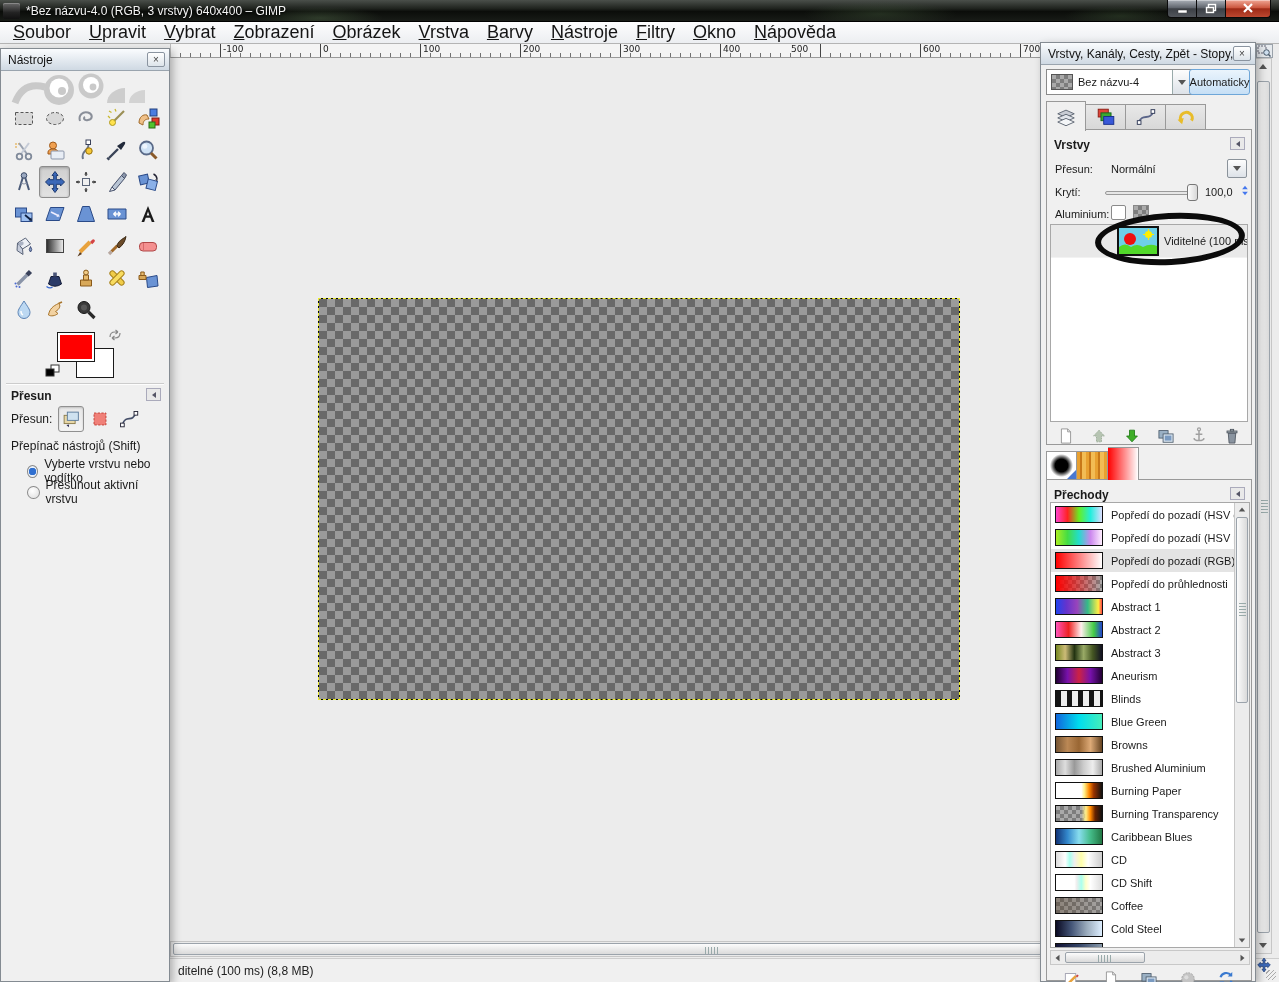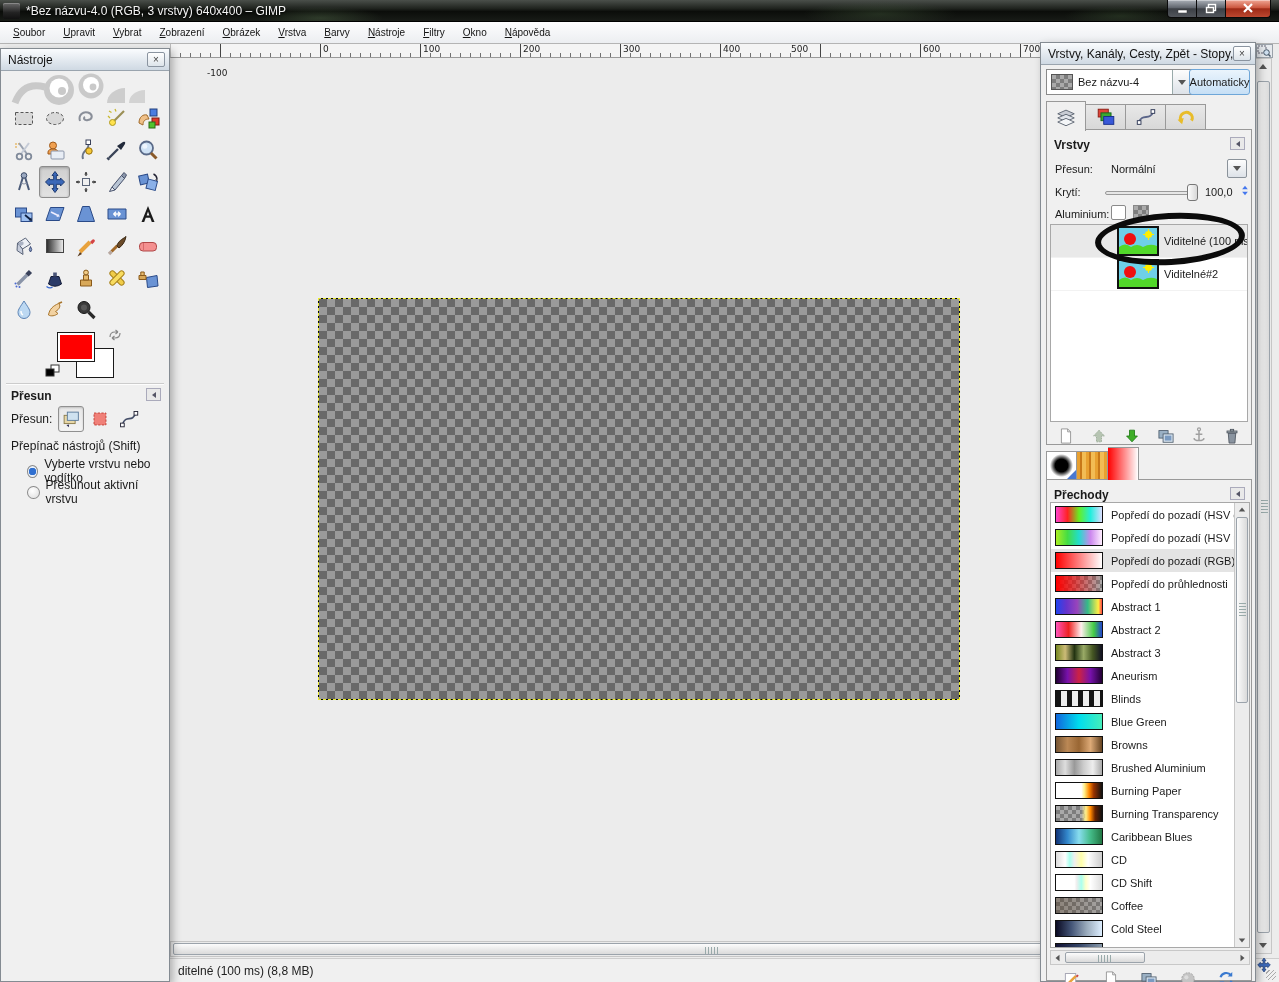--- a/index.html
+++ b/index.html
@@ -22,21 +22,21 @@
   .wbtn{height:18px;border:1px solid #0a0a0a;border-top:none;display:flex;align-items:center;justify-content:center;
     background:linear-gradient(180deg,#aab0b8,#61666e 45%,#3c4046 52%,#52565c);box-shadow:inset 0 1px 0 rgba(255,255,255,.4)}
   .wbtn.min{width:30px;border-radius:0 0 0 4px}
   .wbtn.rest{width:29px;border-left:none}
   .wbtn.close{width:45px;border-left:none;border-radius:0 0 4px 0;
     background:linear-gradient(180deg,#f0a694,#cc5840 45%,#9e2a16 52%,#bc4830)}
 
   
   .menubar{position:absolute;left:0;top:22px;width:1279px;height:22px;display:flex;align-items:center;padding-left:4px;
     background:linear-gradient(180deg,#fdfdfe,#eceef1);border-bottom:1px solid #b4b4b4}
-  .menu-item{font-size:10px;color:#141414;padding:1px 9px;white-space:nowrap}
+  .menu-item{font-size:18px;color:#141414;padding:1px 9px;white-space:nowrap}
 
   
   .ruler{position:absolute;left:170px;top:44px;width:1084px;height:14px;background-color:#f4f4f4;
     background-image:repeating-linear-gradient(90deg,transparent 0 9px,#707070 9px 10px);
     background-size:10px 4px;background-repeat:repeat-x;background-position:left bottom;
     border-bottom:1px solid #9a9a9a;border-left:1px solid #bbb;z-index:1}
   .ruler-tick{position:absolute;top:0;width:1px;height:13px;background:#444}
   .ruler-label{position:absolute;top:0;font-size:9px;color:#222;font-family:"DejaVu Sans",sans-serif}
 
   .zoomfit{position:absolute;left:1256px;top:44px;width:17px;height:14px;border:1px solid #9aa2aa;background:#e6eaee;z-index:1}
@@ -192,21 +192,21 @@
     <span class="menu-item"><u>V</u>rstva</span>
     <span class="menu-item"><u>B</u>arvy</span>
     <span class="menu-item"><u>N</u>ástroje</span>
     <span class="menu-item"><u>F</u>iltry</span>
     <span class="menu-item"><u>O</u>kno</span>
     <span class="menu-item"><u>N</u>ápověda</span>
   </div>
 
 <div class="ruler" id="ruler">
     <span class="ruler-tick" style="left: 49px;"></span>
-    <span class="ruler-label" style="left: 36px; margin-top: 24px;">-100</span>
+    <span class="ruler-label" style="left: 52px;">-100</span>
     <span class="ruler-tick" style="left: 149px;"></span>
     <span class="ruler-label" style="left: 152px;">0</span>
     <span class="ruler-tick" style="left: 249px;"></span>
     <span class="ruler-label" style="left: 252px;">100</span>
     <span class="ruler-tick" style="left: 349px;"></span>
     <span class="ruler-label" style="left: 352px;">200</span>
     <span class="ruler-tick" style="left: 449px;"></span>
     <span class="ruler-label" style="left: 452px;">300</span>
     <span class="ruler-tick" style="left: 549px;"></span>
     <span class="ruler-label" style="left: 552px;">400</span>
@@ -642,31 +642,20 @@
           <span class="layer-thumb"><svg width="42" height="30">
               <rect x="0" y="0" width="42" height="30" fill="#111"></rect>
               <rect x="2" y="2" width="38" height="26" fill="#6ed0e8"></rect>
               <path d="M2 21 q6 -5 12 0 q6 -4 12 0 q7 -4 14 -1 v8 h-38 Z" fill="#52d82a"></path>
               <circle cx="13" cy="13" r="6" fill="#ee1010"></circle>
               <circle cx="31.5" cy="8.5" r="3.6" fill="#ffee00"></circle>
               <path d="M31.5 3 v2 M31.5 12 v2 M26 8.5 h2 M35 8.5 h2" stroke="#ffee00" stroke-width="1.2"></path>
             </svg></span>
           <span class="layer-name">Viditelné (100 ms)</span>
         </div>
-        <div class="layer-row">
-          <span class="layer-thumb"><svg width="42" height="30">
-              <rect x="0" y="0" width="42" height="30" fill="#111"></rect>
-              <rect x="2" y="2" width="38" height="26" fill="#6ed0e8"></rect>
-              <path d="M2 21 q6 -5 12 0 q6 -4 12 0 q7 -4 14 -1 v8 h-38 Z" fill="#52d82a"></path>
-              <circle cx="13" cy="13" r="6" fill="#ee1010"></circle>
-              <circle cx="31.5" cy="8.5" r="3.6" fill="#ffee00"></circle>
-              <path d="M31.5 3 v2 M31.5 12 v2 M26 8.5 h2 M35 8.5 h2" stroke="#ffee00" stroke-width="1.2"></path>
-            </svg></span>
-          <span class="layer-name">Viditelné#2</span>
-        </div>
       </div>
     <div class="btnrow" id="layerbtns" style="left:6px;right:6px;top:295px">
         <span class="mini-btn">
           <svg width="20" height="20" viewBox="0 0 24 24">
             <path d="M6.5 3.5 H14 L17.5 7 V20.5 H6.5 Z" fill="#fff" stroke="#8a8a8a"></path>
             <path d="M14 3.5 V7 H17.5" fill="none" stroke="#8a8a8a"></path>
           </svg>
         </span>
         <span class="mini-btn">
           <svg width="20" height="20" viewBox="0 0 24 24">

